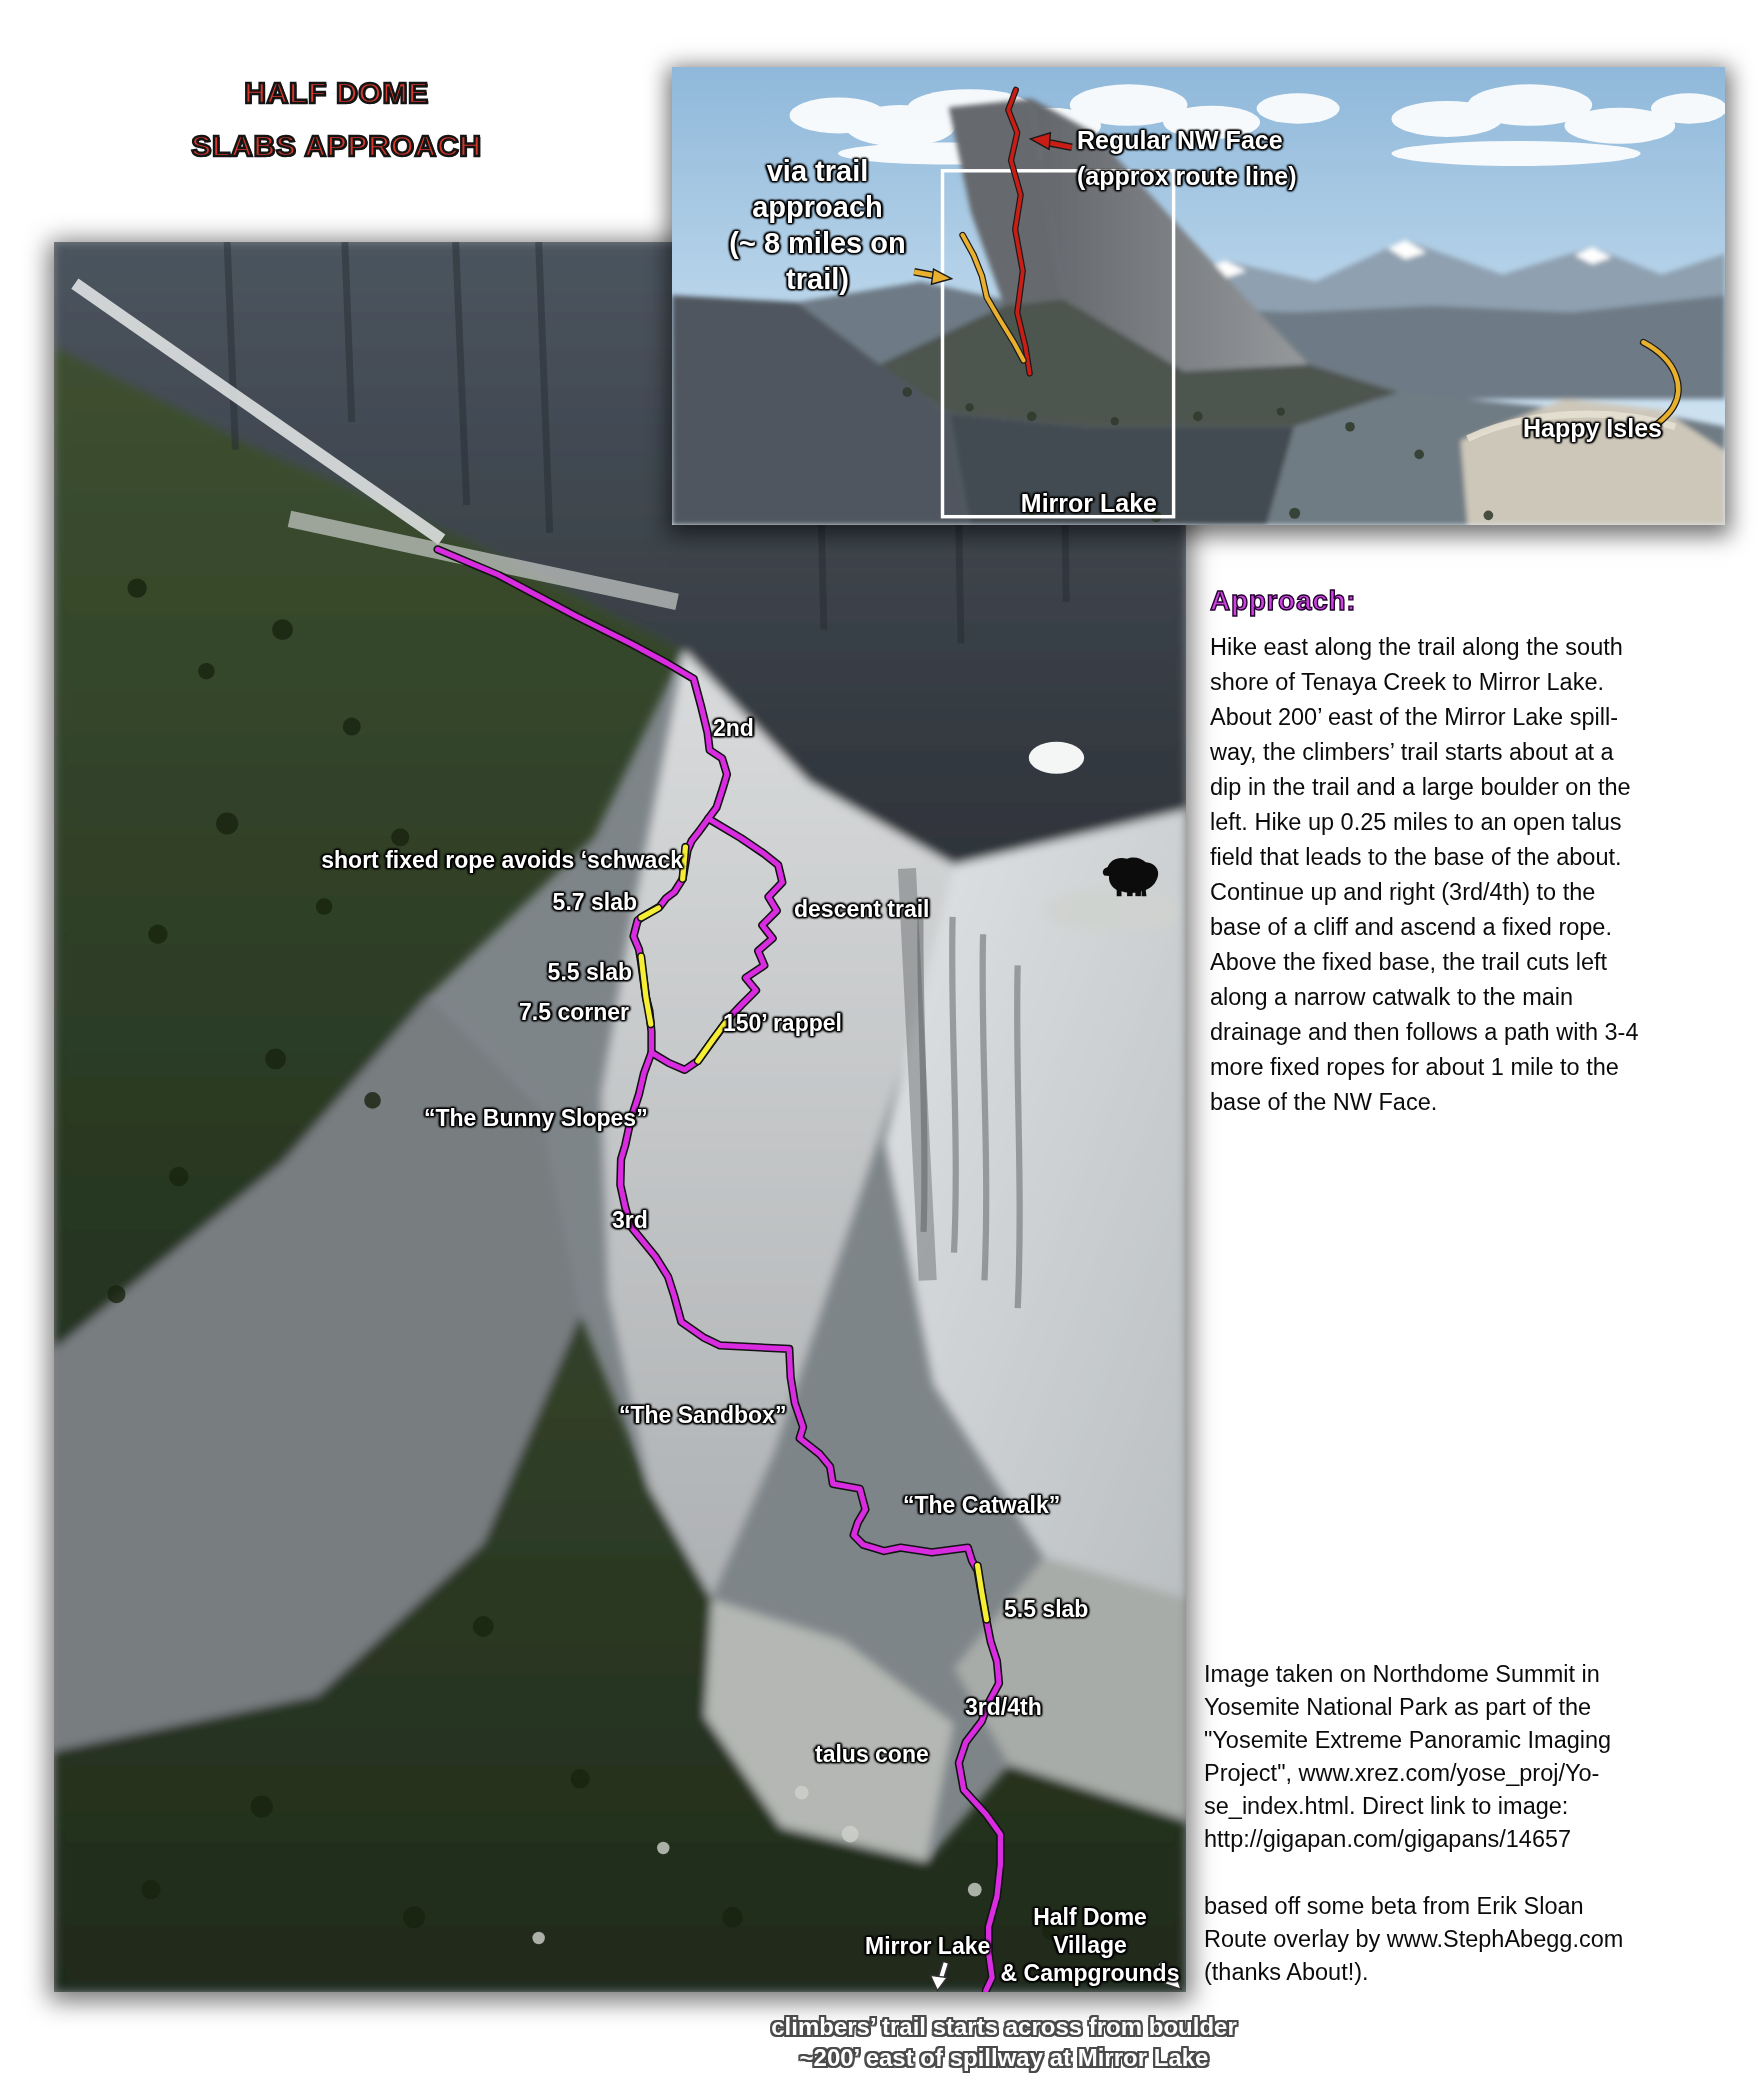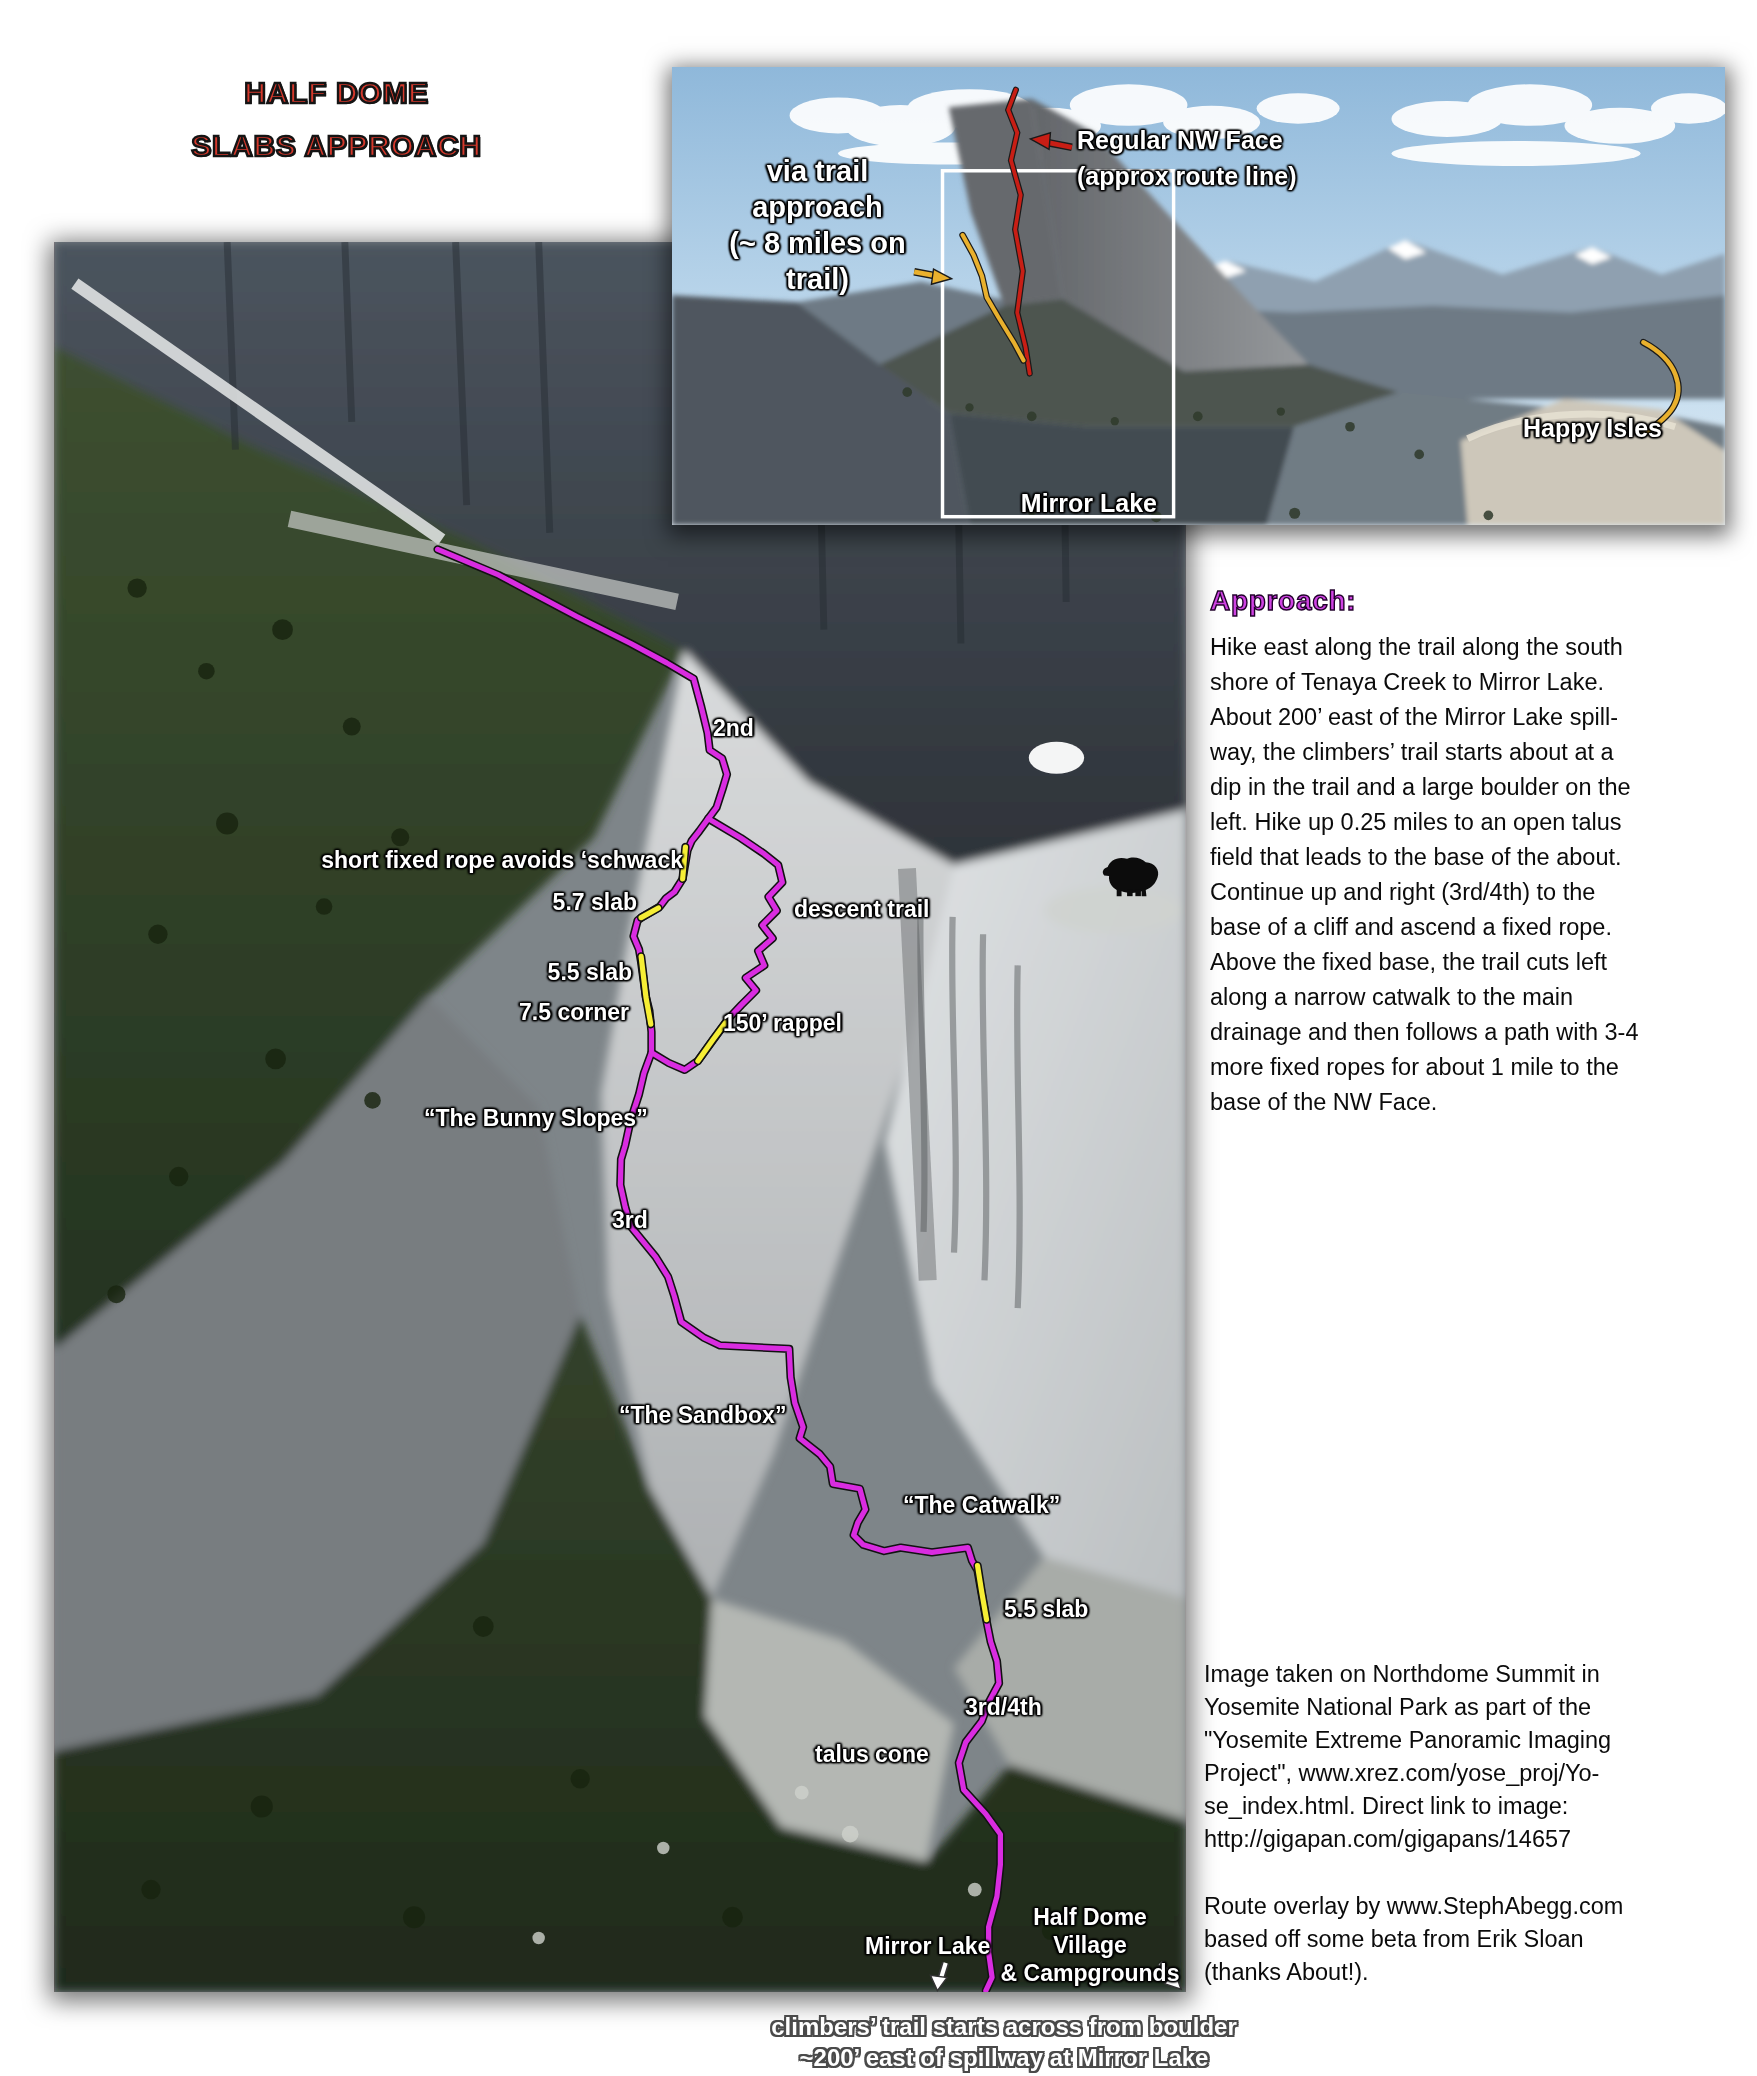--- a/index.html
+++ b/index.html
@@ -322,22 +322,22 @@
 
   <div class="bodytext credits1">
     <div>Image taken on Northdome Summit in</div>
     <div>Yosemite National Park as part of the</div>
     <div>"Yosemite Extreme Panoramic Imaging</div>
     <div>Project", www.xrez.com/yose_proj/Yo-</div>
     <div>se_index.html.  Direct link to image:</div>
     <div>http://gigapan.com/gigapans/14657</div>
   </div>
   <div class="bodytext credits2">
+    <div>based off some beta from Erik Sloan</div>
     <div>Route overlay by www.StephAbegg.com</div>
-    <div>based off some beta from Erik Sloan</div>
     <div>(thanks About!).</div>
   </div>
 
   <div class="caption">
     <div>climbers’ trail starts across from boulder</div>
     <div>~200’ east of spillway at Mirror Lake</div>
   </div>
 
 </div>
 

